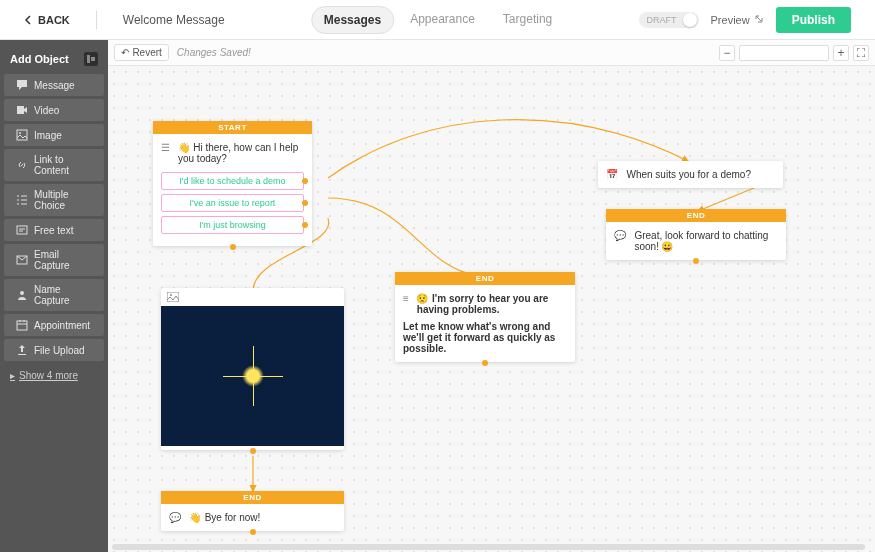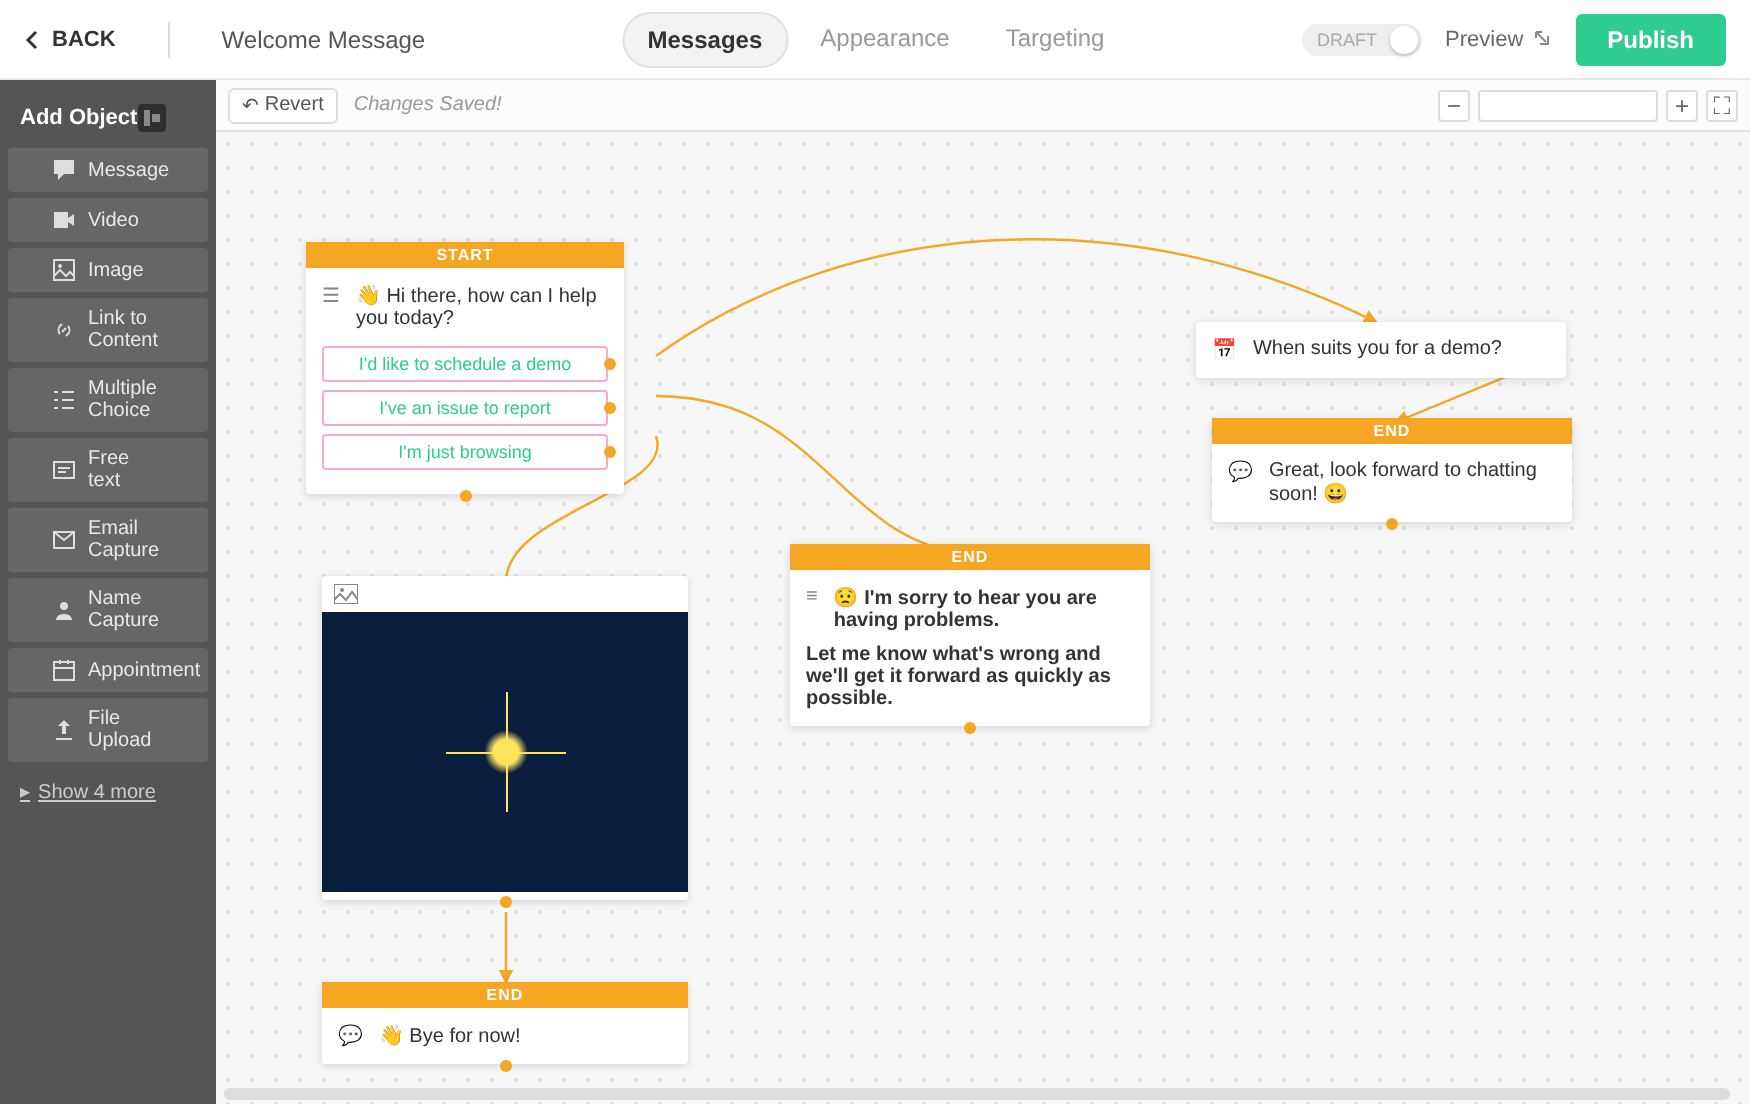--- a/index.html
+++ b/index.html
@@ -1,33 +1,33 @@
 <!DOCTYPE html>
 <html><head>
 <meta charset="utf-8">
 <style>
 *{box-sizing:border-box;margin:0;padding:0;font-family:-apple-system,BlinkMacSystemFont,'Segoe UI',Arial,sans-serif}
 body{width:875px;height:552px;overflow:hidden;background:#fff}
-.topbar{height:40px;border-bottom:1px solid #e5e5e5;display:flex;align-items:center;padding:0 12px;gap:26px}
+.topbar{height:40px;border-bottom:1px solid #e5e5e5;display:flex;align-items:center;padding:0 24px;gap:26px}
 .back{display:flex;align-items:center;gap:4px;font-size:11px;font-weight:600;color:#333;cursor:pointer}
 .divider{width:1px;height:18px;background:#ddd}
 .title{font-size:12px;color:#555}
 .tabs{position:absolute;left:50%;transform:translateX(-50%);display:flex;gap:4px}
 .tab{font-size:12px;color:#999;padding:6px 12px;cursor:pointer;border-radius:14px}
 .tab.active{color:#333;font-weight:600;background:#f2f2f2;border:1px solid #e0e0e0}
 .right-controls{margin-left:auto;display:flex;align-items:center;gap:12px}
 .draft-toggle{display:flex;align-items:center;gap:0;font-size:9px;color:#aaa;background:#eee;border-radius:10px;padding:1px 2px 1px 8px;position:relative}
 .draft-knob{width:14px;height:14px;background:#fff;border-radius:50%;margin-left:6px;box-shadow:0 1px 2px rgba(0,0,0,.2)}
 .preview{font-size:11px;color:#666;cursor:pointer;display:flex;gap:4px}
 .publish{background:#2ecc91;color:#fff;font-size:12px;font-weight:600;padding:6px 16px;border:none;border-radius:3px;cursor:pointer}
 .main{display:flex;height:512px}
 .sidebar{width:108px;background:#555;padding:8px 4px;color:#cfcfcf}
-.sidebar-head{display:flex;align-items:center;justify-content:flex-start;font-size:11px;font-weight:600;color:#fff;padding:4px 6px 8px}
+.sidebar-head{display:flex;align-items:center;justify-content:space-between;font-size:11px;font-weight:600;color:#fff;padding:4px 6px 8px}
 .collapse-icon{background:#2f2f2f;width:14px;height:14px;display:flex;align-items:center;justify-content:center;border-radius:2px}
-.obj{display:flex;align-items:center;gap:6px;background:#666;border-radius:2px;padding:5px 22px;margin-bottom:3px;font-size:10px;color:#e8e8e8;cursor:pointer}
+.obj{display:flex;align-items:center;gap:6px;background:#666;border-radius:2px;padding:5px 12px;margin-bottom:3px;font-size:10px;color:#e8e8e8;cursor:pointer}
 .obj svg{flex-shrink:0}
 .show-more{font-size:10px;color:#ccc;text-decoration:underline;padding:6px;cursor:pointer;display:flex;align-items:center;gap:4px}
 .canvas-wrap{flex:1;display:flex;flex-direction:column;background:#f7f7f7}
 .canvas-bar{height:26px;display:flex;align-items:center;padding:0 6px;gap:8px;border-bottom:1px solid #e5e5e5;background:#fcfcfc}
 .revert{font-size:10px;color:#555;border:1px solid #ddd;border-radius:3px;padding:2px 6px;background:#fff;cursor:pointer;display:flex;align-items:center;gap:3px}
 .status{font-size:10px;color:#999;font-style:italic}
 .zoom{margin-left:auto;display:flex;gap:4px}
 .zbtn{width:16px;height:16px;border:1px solid #ddd;background:#fff;font-size:12px;line-height:12px;color:#666;display:flex;align-items:center;justify-content:center;cursor:pointer;border-radius:2px}
 .canvas{flex:1;position:relative;overflow:auto;background-image:radial-gradient(circle,#e0e0e0 1px,transparent 1px);background-size:12px 12px}
 .canvas svg.edges{position:absolute;top:0;left:0;pointer-events:none}

